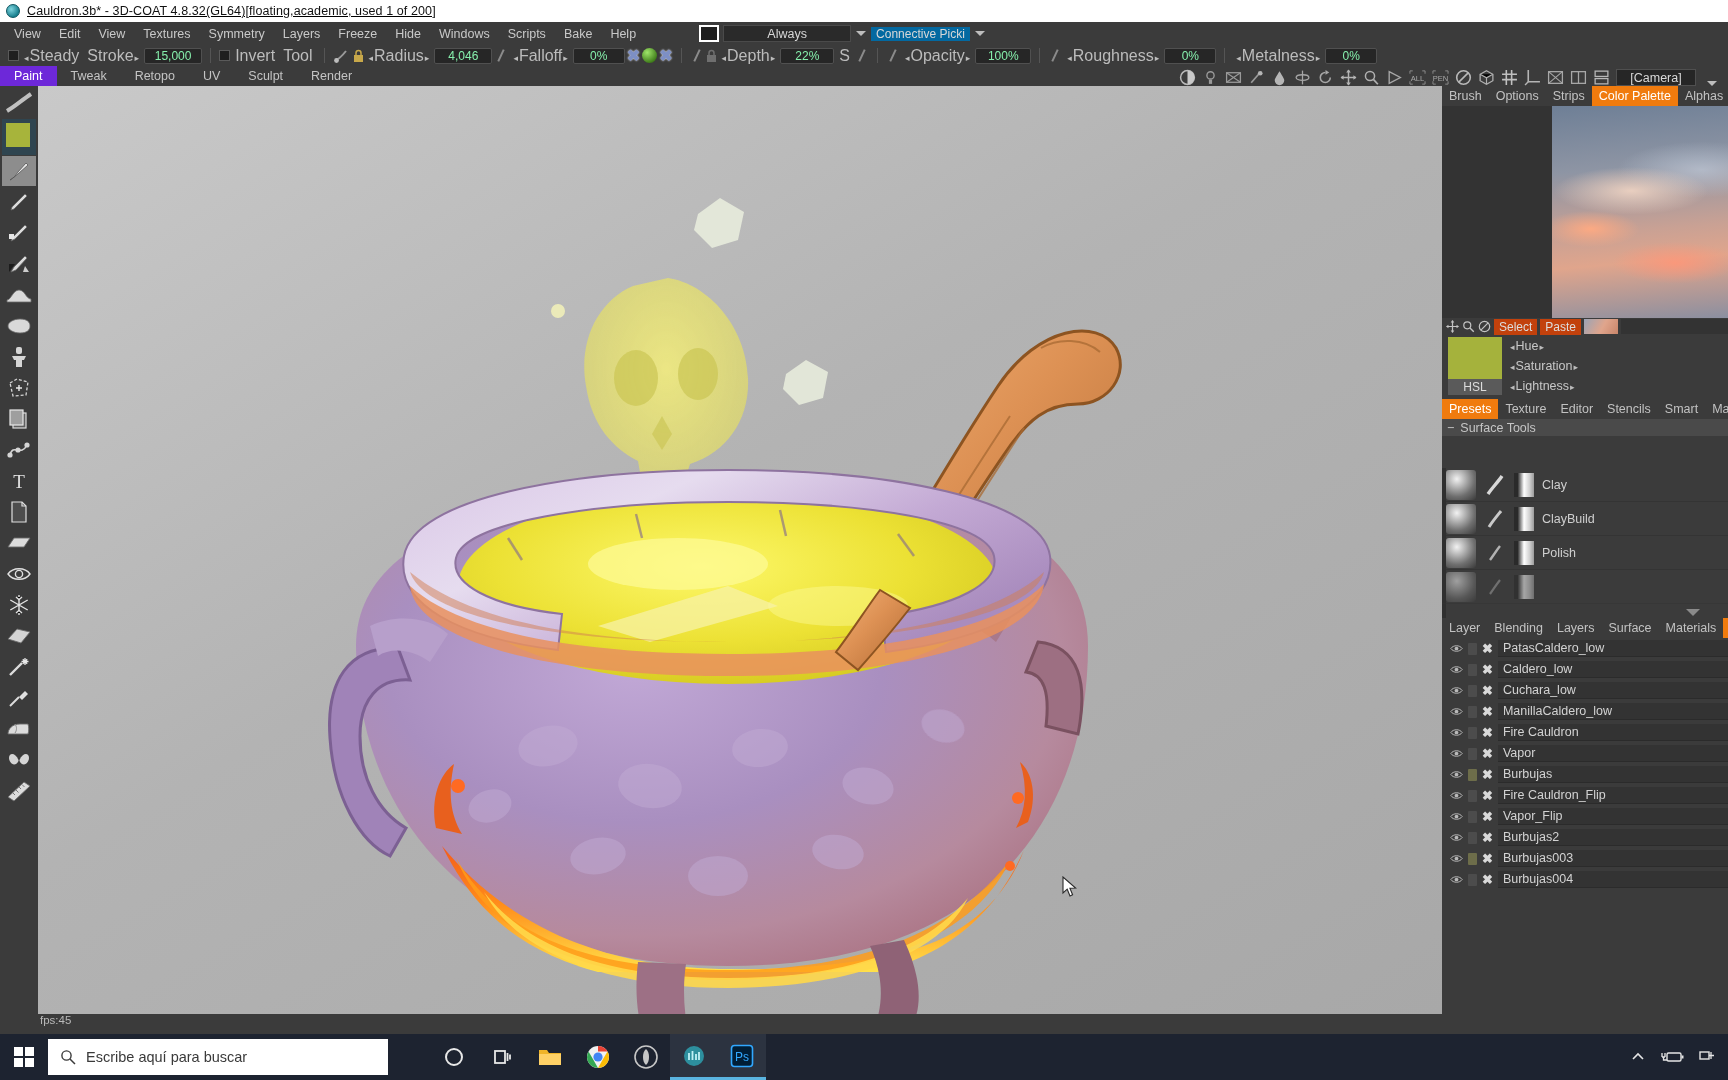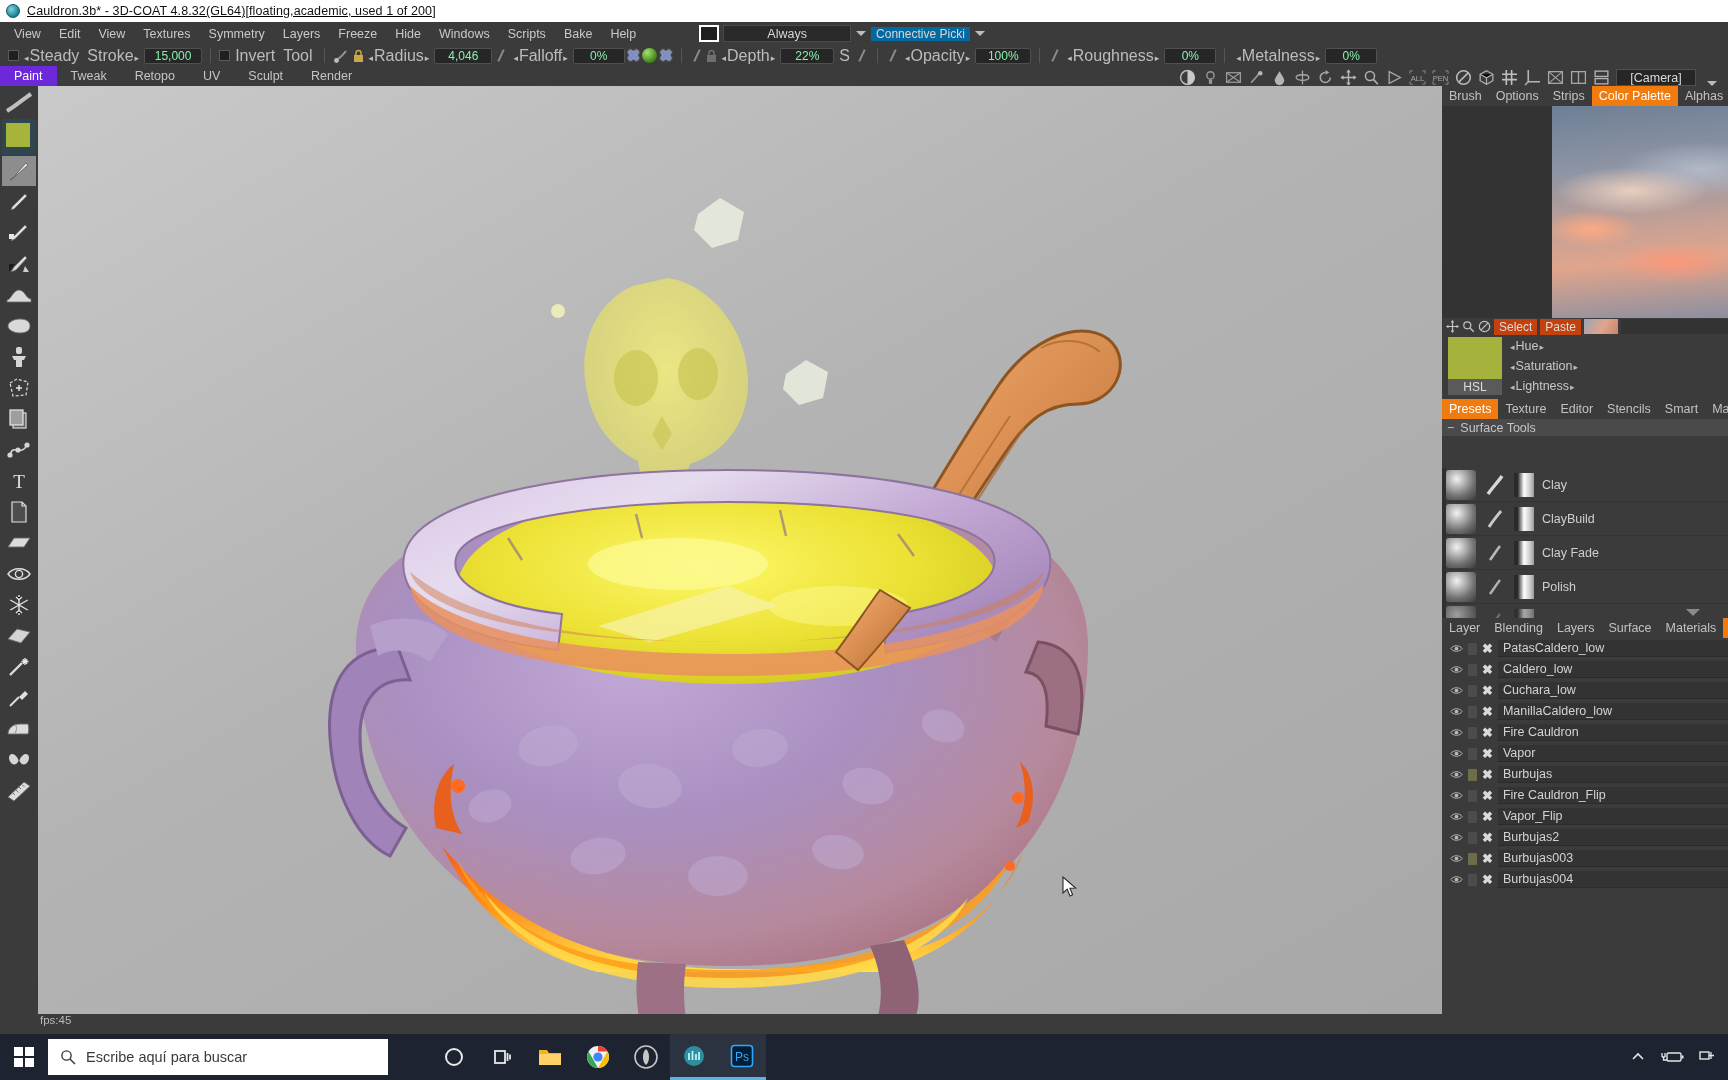--- a/index.html
+++ b/index.html
@@ -662,28 +662,20 @@
         <div class="prev"></div>
         <svg class="stroke" viewBox="0 0 22 26">
             <path d="M5 21 C8 16 13 10 17 5" stroke="#c9c9c9" stroke-width="3" fill="none"></path>
           </svg>
         <div class="grad"></div>
         <div class="tname">ClayBuild</div>
       </div>
       <div class="toolrow">
         <div class="prev"></div>
         <svg class="stroke" viewBox="0 0 22 26">
-            <path d="M6 20 C9 16 12 11 16 6" stroke="#b8b8b8" stroke-width="2.6" fill="none"></path>
-          </svg>
-        <div class="grad"></div>
-        <div class="tname">Clay  Fade</div>
-      </div>
-      <div class="toolrow">
-        <div class="prev"></div>
-        <svg class="stroke" viewBox="0 0 22 26">
             <path d="M6 20 C9 16 12 11 16 6" stroke="#b2b2b2" stroke-width="2.4" fill="none"></path>
           </svg>
         <div class="grad"></div>
         <div class="tname">Polish</div>
       </div>
       <div class="toolrow" style="opacity:.55">
         <div class="prev"></div>
         <svg class="stroke" viewBox="0 0 22 26">
             <path d="M6 20 C9 16 12 11 16 6" stroke="#9a9a9a" stroke-width="2.2" fill="none"></path>
           </svg>

